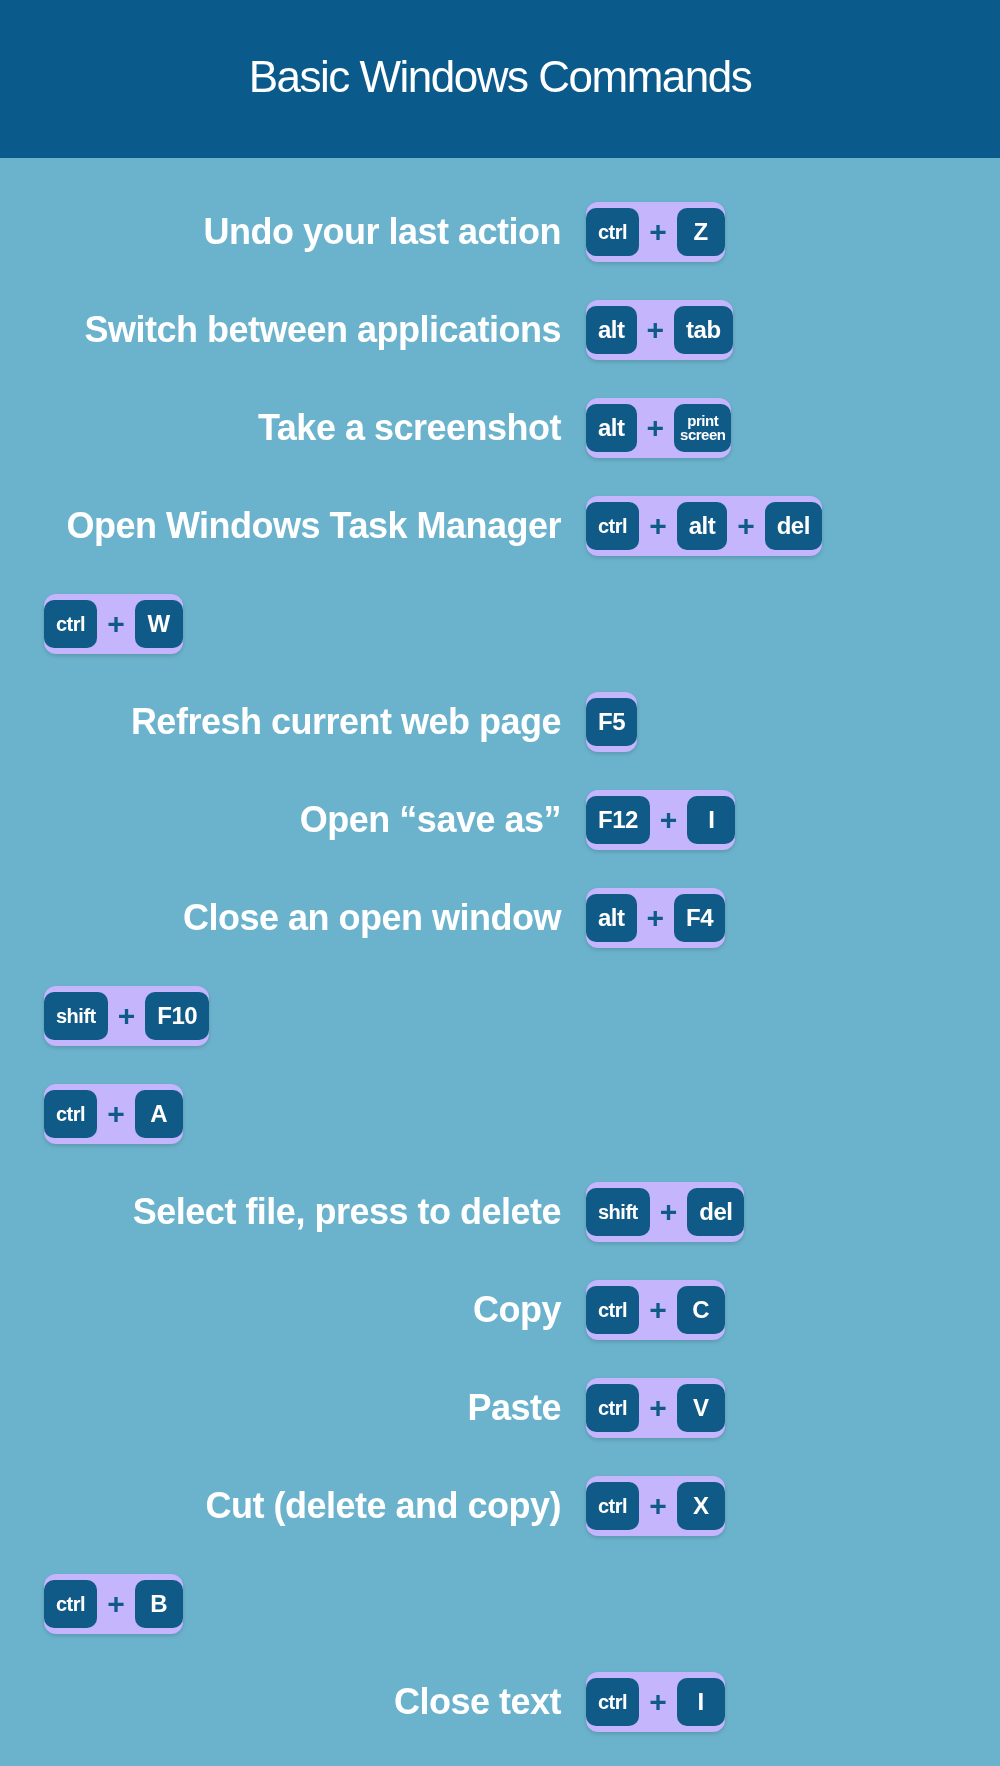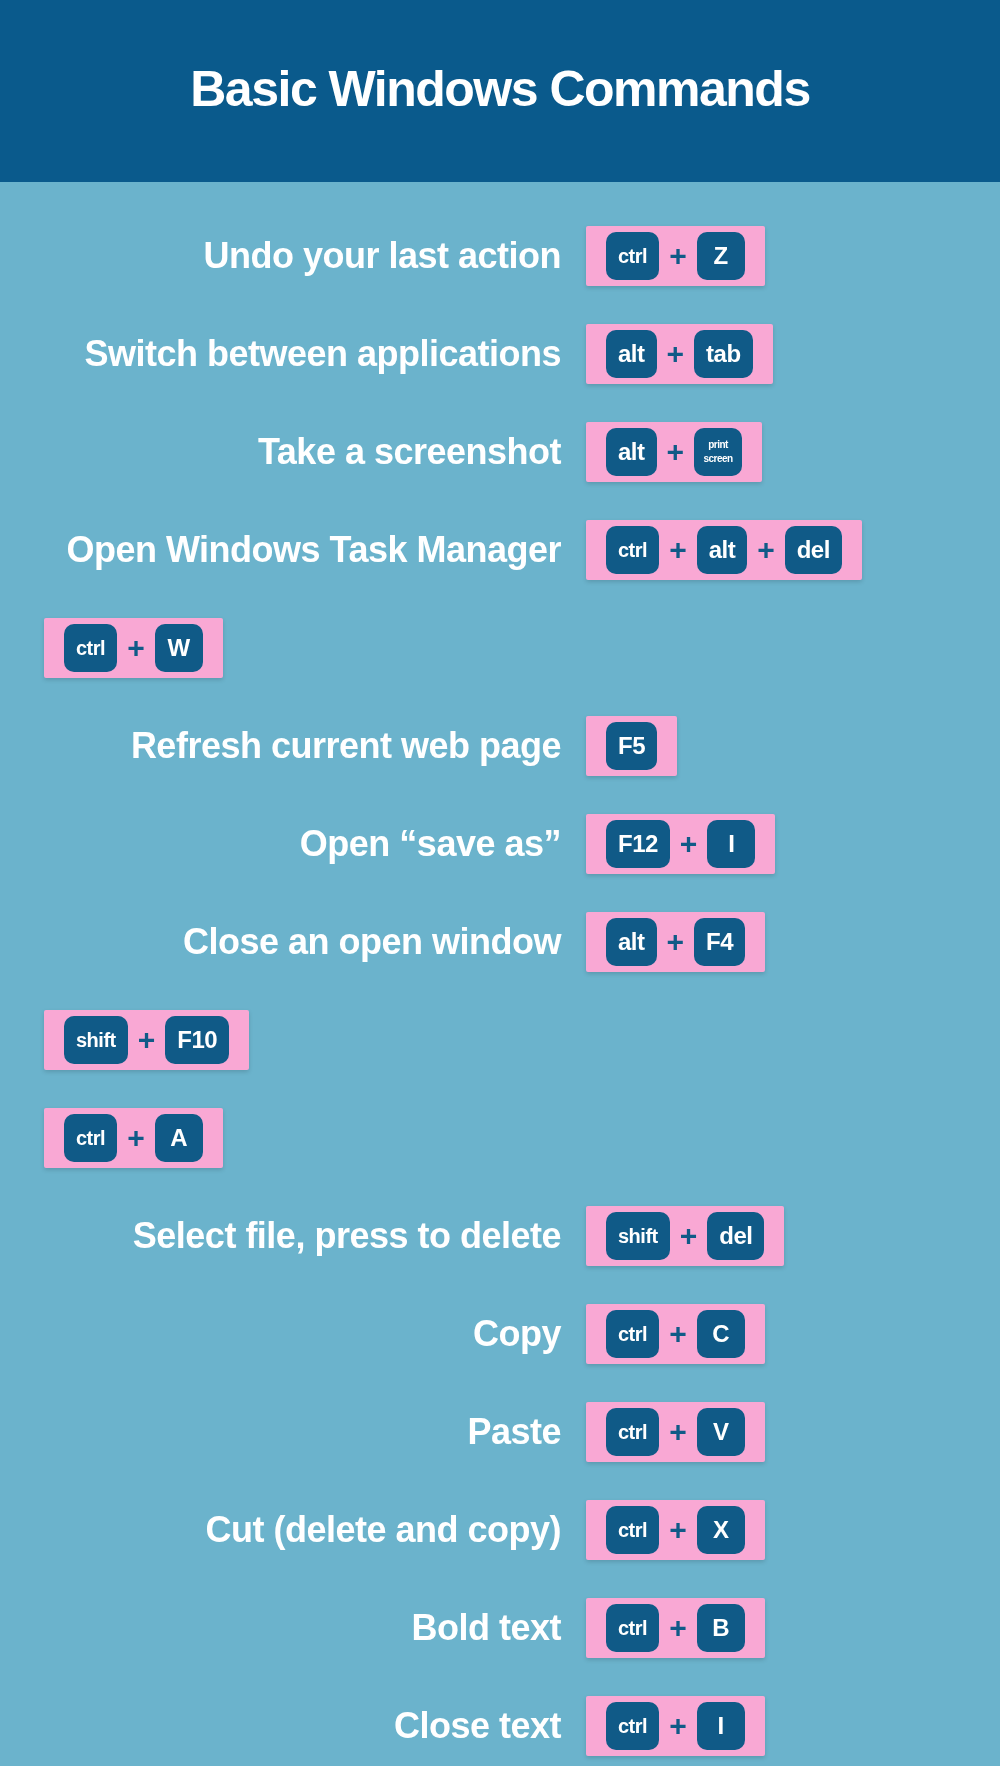--- a/index.html
+++ b/index.html
@@ -15,24 +15,24 @@
     background:var(--body-bg);
     font-family:-apple-system,BlinkMacSystemFont,"Segoe UI",Arial,sans-serif;
     -webkit-font-smoothing:antialiased;
   }
   .header{
     background:var(--header-bg);
     padding:44px 20px 48px;
     text-align:center;
   }
   .header h1{
-    margin:16px;
+    margin:8px;
     color:var(--text);
-    font-size:50px;
-    font-weight:700;
+    font-size:44px;
+    font-weight:400;
     letter-spacing:-1.5px;
   }
   .rows{
     padding:44px 0 30px;
   }
   .row{
     display:flex;
     align-items:center;
     margin-bottom:38px;
     padding:0 20px 0 44px;
@@ -41,23 +41,23 @@
     flex:0 0 542px;
     text-align:right;
     color:var(--text);
     font-size:36px;
     font-weight:800;
     letter-spacing:-0.5px;
     padding-right:25px;
     box-sizing:border-box;
   }
   .pill{
-    background:#f9a8d4;
-    border-radius:2px;
-    padding:6px 20px;
+    background:#c4b5fd;
+    border-radius:12px;
+    padding:6px 0;
     display:inline-flex;
     align-items:center;
     gap:10px;
     box-shadow:0 2px 4px rgba(0,0,0,0.15);
   }
   .key{
     background:var(--key-bg);
     color:#fff;
     font-weight:800;
     border-radius:10px;
@@ -65,21 +65,21 @@
     min-width:48px;
     padding:0 12px;
     display:inline-flex;
     align-items:center;
     justify-content:center;
     font-size:24px;
     letter-spacing:-0.5px;
     box-sizing:border-box;
   }
   .key.small{font-size:20px;}
-  .key.tiny{font-size:10px;line-height:14px;text-align:center;padding:0 6px;}
+  .key.tiny{font-size:15px;line-height:14px;text-align:center;padding:0 6px;}
   .plus{
     color:var(--key-bg);
     font-weight:900;
     font-size:30px;
   }
 </style>
 </head>
 <body>
 
 <div class="header">
@@ -190,21 +190,20 @@
     </div>
     <div class="row">
       <div class="label">Cut (delete and copy)</div>
       <div class="pill">
         <span class="key small">ctrl</span>
         <span class="plus">+</span>
         <span class="key">X</span>
       </div>
     </div>
     <div class="row">
-      <div class="label">Bold text</div>
       <div class="pill">
         <span class="key small">ctrl</span>
         <span class="plus">+</span>
         <span class="key">B</span>
       </div>
     </div>
     <div class="row">
       <div class="label">Close text</div>
       <div class="pill">
         <span class="key small">ctrl</span>

